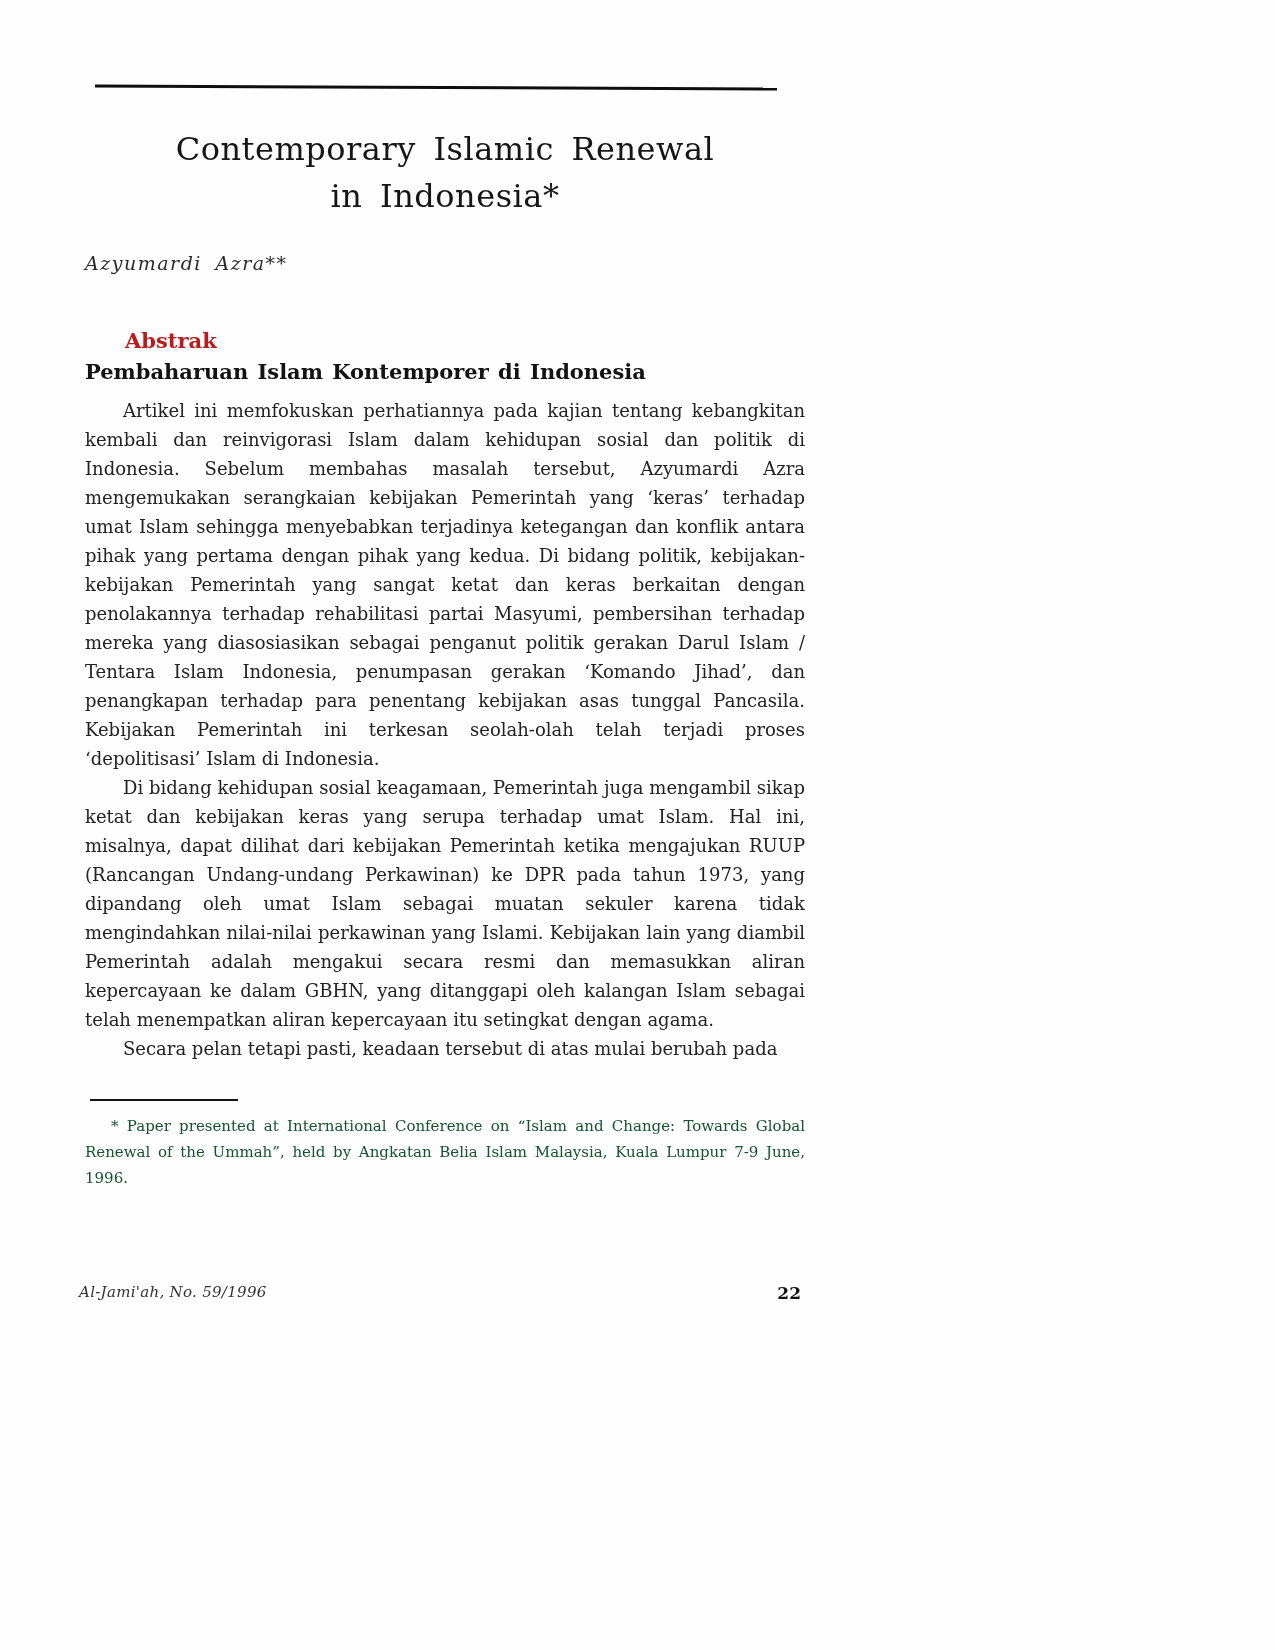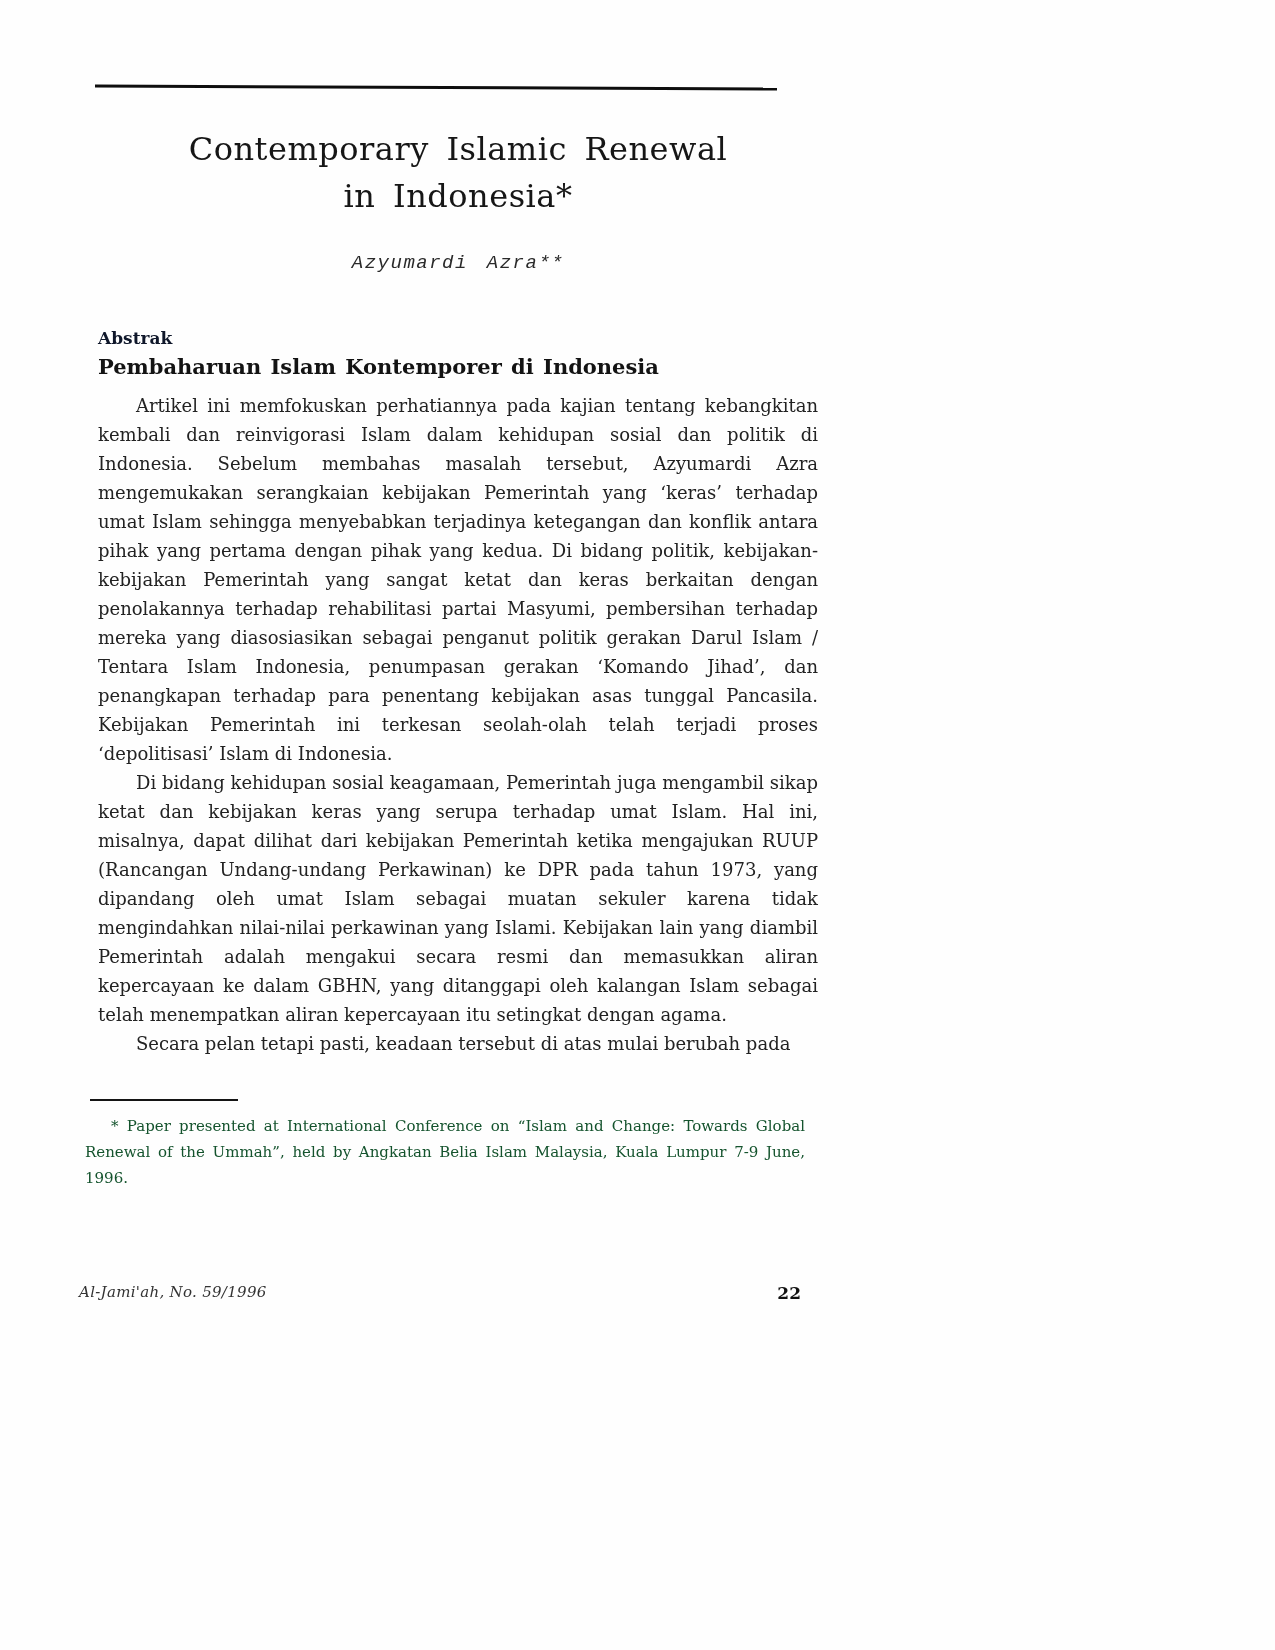--- a/index.html
+++ b/index.html
@@ -20,49 +20,48 @@
     position: absolute;
     left: 95px;
     top: 86px;
     width: 682px;
     height: 3px;
     background: #0e0e0e;
     transform: rotate(0.25deg);
   }
   .content {
     position: absolute;
-    left: 98px;
+    left: 85px;
     top: 0;
     width: 720px;
   }
   .article-title {
     margin: 126px 0 0 0;
     text-align: center;
     font-size: 32px;
     font-weight: 400;
     line-height: 47px;
     letter-spacing: 0.5px;
     word-spacing: 7px;
     color: #161616;
   }
   .author-name {
     margin-top: 32px;
-    text-align: center;
     font-style: italic;
     font-size: 19px;
     letter-spacing: 1.5px;
     word-spacing: 6px;
     color: #2a2a2a;
-    font-family: Liberation Mono, monospace;
   }
   .abstract-label {
     margin-top: 54px;
     font-weight: 700;
-    font-size: 17px;
-    color: #0f172a;
+    font-size: 21px;
+    color: #b91c1c;
+    margin-left: 40px;
   }
   .abstract-heading {
     margin-top: 6px;
     font-weight: 700;
     font-size: 21px;
     color: #131313;
     word-spacing: 2px;
   }
   .body-text {
     margin-top: 12px;

